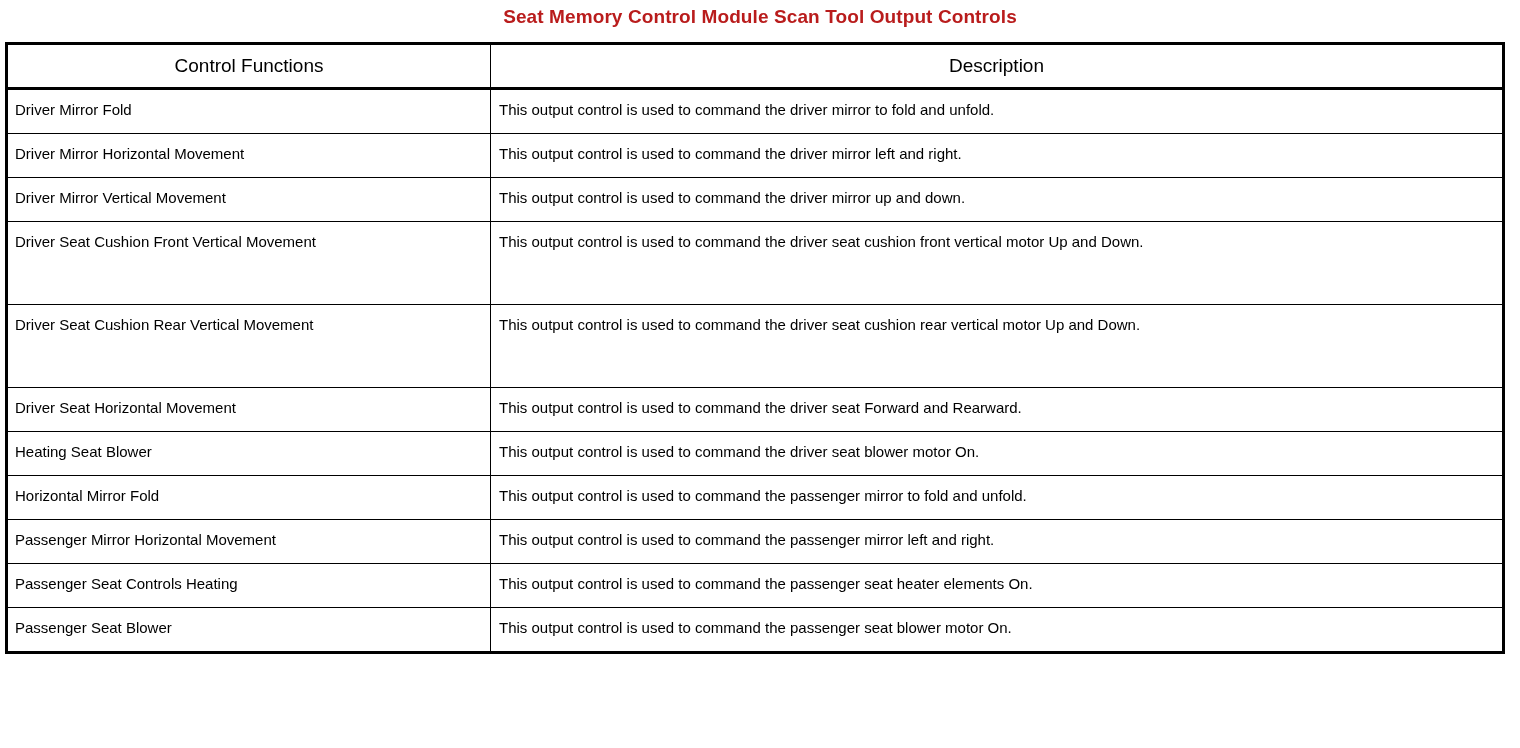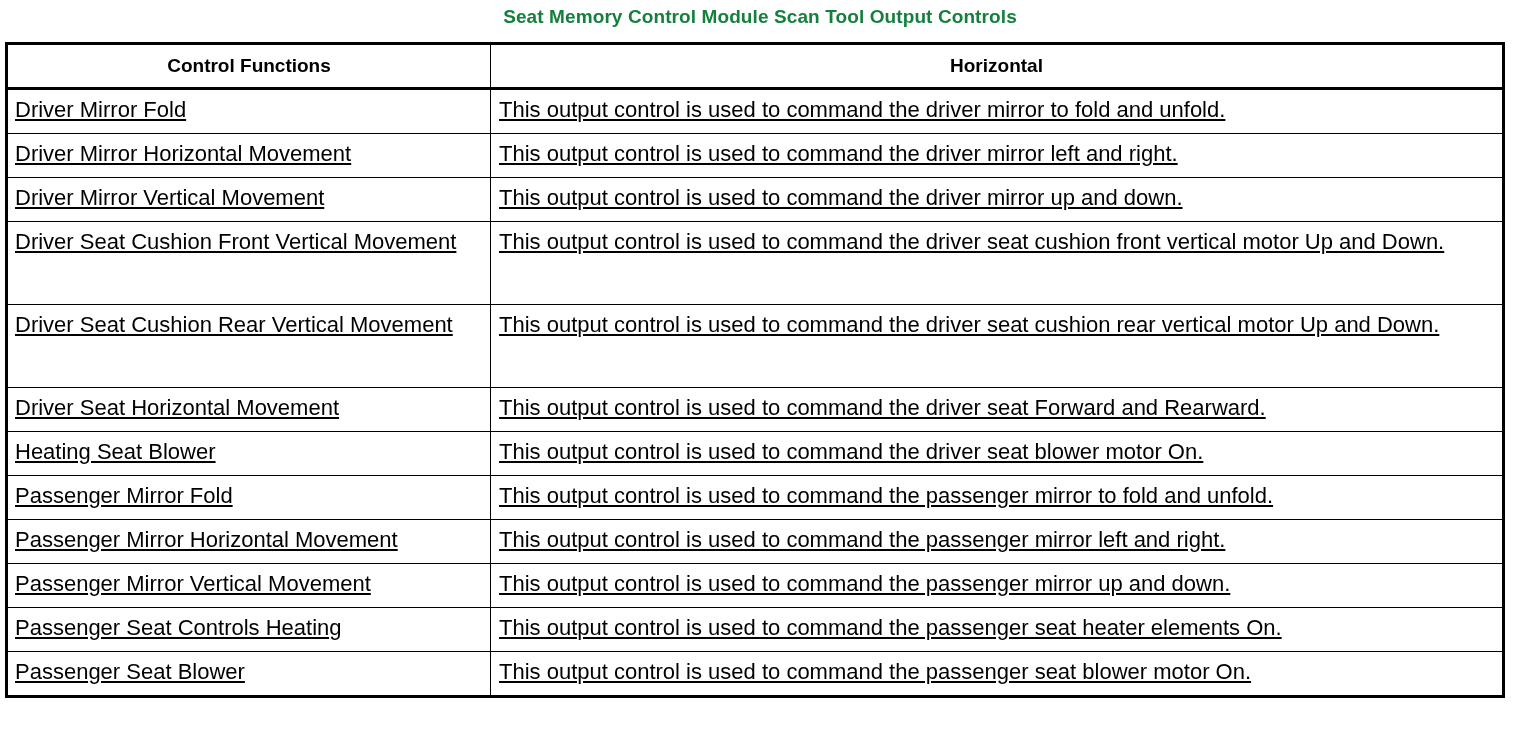--- a/index.html
+++ b/index.html
@@ -20,21 +20,21 @@
     height: 748px;
     box-sizing: border-box;
   }
   .doc-title {
     text-align: center;
     font-size: 19px;
     font-weight: bold;
     line-height: 1;
     padding-top: 7px;
     letter-spacing: 0.1px;
-    color: #15803d;
+    color: #b91c1c;
   }
   .table-wrap {
     position: absolute;
     left: 5px;
     top: 42px;
     width: 1500px;
   }
   table.spec {
     border-collapse: collapse;
     table-layout: fixed;
@@ -46,33 +46,32 @@
 
   table.spec th, table.spec td {
     border: 1px solid #000;
     vertical-align: top;
     padding: 0;
   }
   table.spec thead th {
     border-bottom: 3px solid #000;
     text-align: center;
     font-size: 19px;
-    font-weight: bold;
+    font-weight: normal;
     height: 42px;
     line-height: 42px;
     padding: 0 6px;
     white-space: nowrap;
   }
   table.spec tbody td {
-    font-size: 22px;
+    font-size: 15px;
     font-weight: normal;
     line-height: 27px;
     padding: 6px 6px 8px 7px;
     height: 29px;
-    text-decoration: underline;
   }
   table.spec tbody td.fn {
     word-spacing: 0px;
   }
   table.spec tbody td.ds {
     padding-left: 8px;
   }
   table.spec tbody tr.tall td {
     height: 68px;
     margin-left: 8px;
@@ -87,21 +86,21 @@
 
   <div class="table-wrap">
     <table class="spec">
       <colgroup>
         <col class="c-func">
         <col class="c-desc">
       </colgroup>
       <thead>
         <tr>
           <th>Control Functions</th>
-          <th>Horizontal</th>
+          <th>Description</th>
         </tr>
       </thead>
       <tbody id="tbody">
           <tr>
             <td class="fn">Driver Mirror Fold</td>
             <td class="ds">This output control is used to command the driver mirror to fold and unfold.</td>
           </tr>
           <tr>
             <td class="fn">Driver Mirror Horizontal Movement</td>
             <td class="ds">This output control is used to command the driver mirror left and right.</td>
@@ -120,30 +119,26 @@
           </tr>
           <tr>
             <td class="fn">Driver Seat Horizontal Movement</td>
             <td class="ds">This output control is used to command the driver seat Forward and Rearward.</td>
           </tr>
           <tr>
             <td class="fn">Heating Seat Blower</td>
             <td class="ds">This output control is used to command the driver seat blower motor On.</td>
           </tr>
           <tr>
-            <td class="fn">Passenger Mirror Fold</td>
+            <td class="fn">Horizontal Mirror Fold</td>
             <td class="ds">This output control is used to command the passenger mirror to fold and unfold.</td>
           </tr>
           <tr>
             <td class="fn">Passenger Mirror Horizontal Movement</td>
             <td class="ds">This output control is used to command the passenger mirror left and right.</td>
-          </tr>
-          <tr>
-            <td class="fn">Passenger Mirror Vertical Movement</td>
-            <td class="ds">This output control is used to command the passenger mirror up and down.</td>
           </tr>
           <tr>
             <td class="fn">Passenger Seat Controls Heating</td>
             <td class="ds">This output control is used to command the passenger seat heater elements On.</td>
           </tr>
           <tr>
             <td class="fn">Passenger Seat Blower</td>
             <td class="ds">This output control is used to command the passenger seat blower motor On.</td>
           </tr>
         </tbody>

